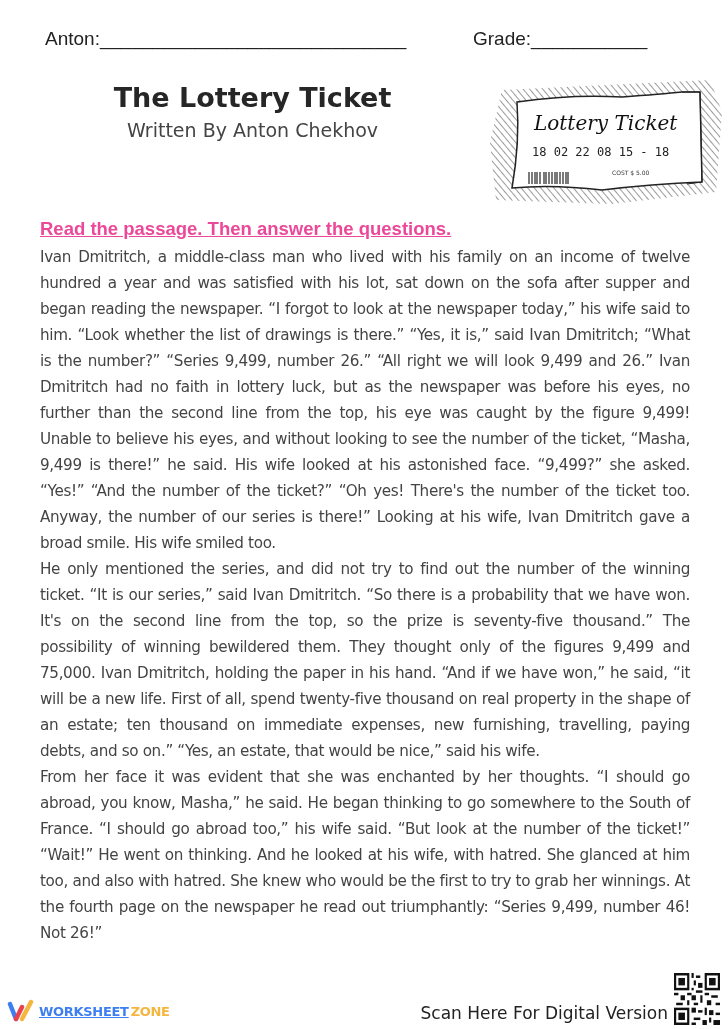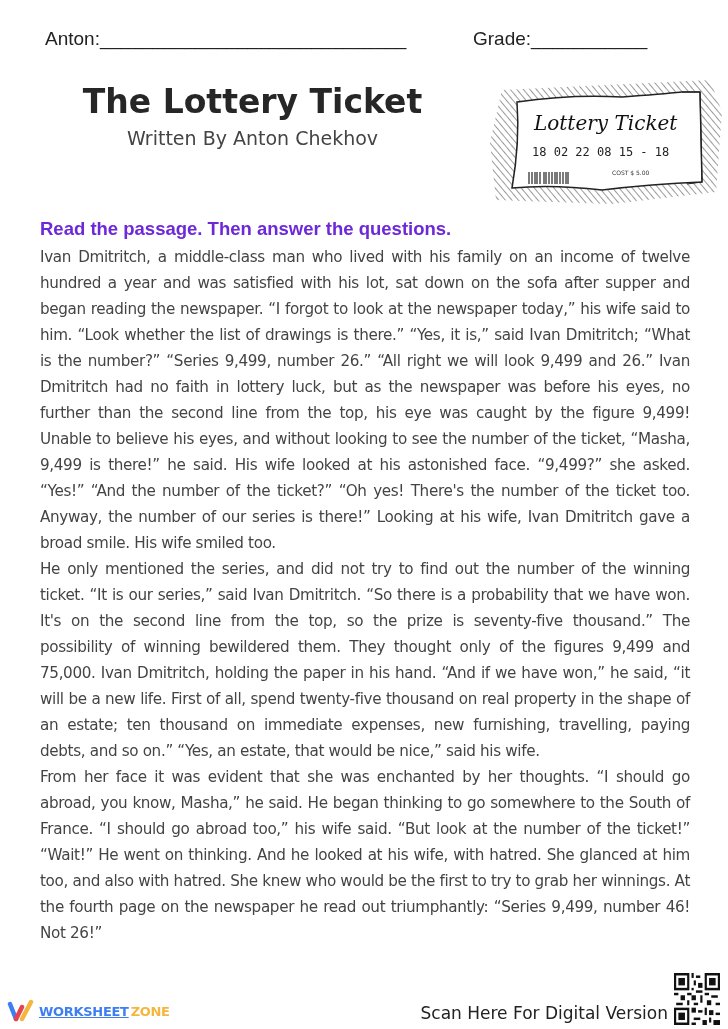--- a/index.html
+++ b/index.html
@@ -28,21 +28,21 @@
     .title-block {
       position: absolute;
       top: 82px;
       left: 0;
       width: 505px;
       text-align: center;
     }
     .title {
       font-family: "DejaVu Sans", sans-serif;
       font-weight: bold;
-      font-size: 33px;
+      font-size: 27px;
       color: #262626;
       letter-spacing: 0px;
     }
     .subtitle {
       margin-top: 6px;
       font-family: "DejaVu Sans", sans-serif;
       font-size: 19px;
       color: #444;
     }
     .ticket-illustration {
@@ -53,21 +53,22 @@
       height: 138px;
       text-align: center;
     }
     .instructions {
       position: absolute;
       top: 218px;
       left: 40px;
       font-family: "Liberation Sans", sans-serif;
       font-size: 18.5px;
       font-weight: bold;
-      color: #6d28d9;
+      text-decoration: underline;
+      color: #ec4899;
     }
     .passage {
       position: absolute;
       top: 244px;
       left: 40px;
       width: 650px;
       font-family: "DejaVu Sans", sans-serif;
       font-size: 15.2px;
       line-height: 26px;
       color: #444;

